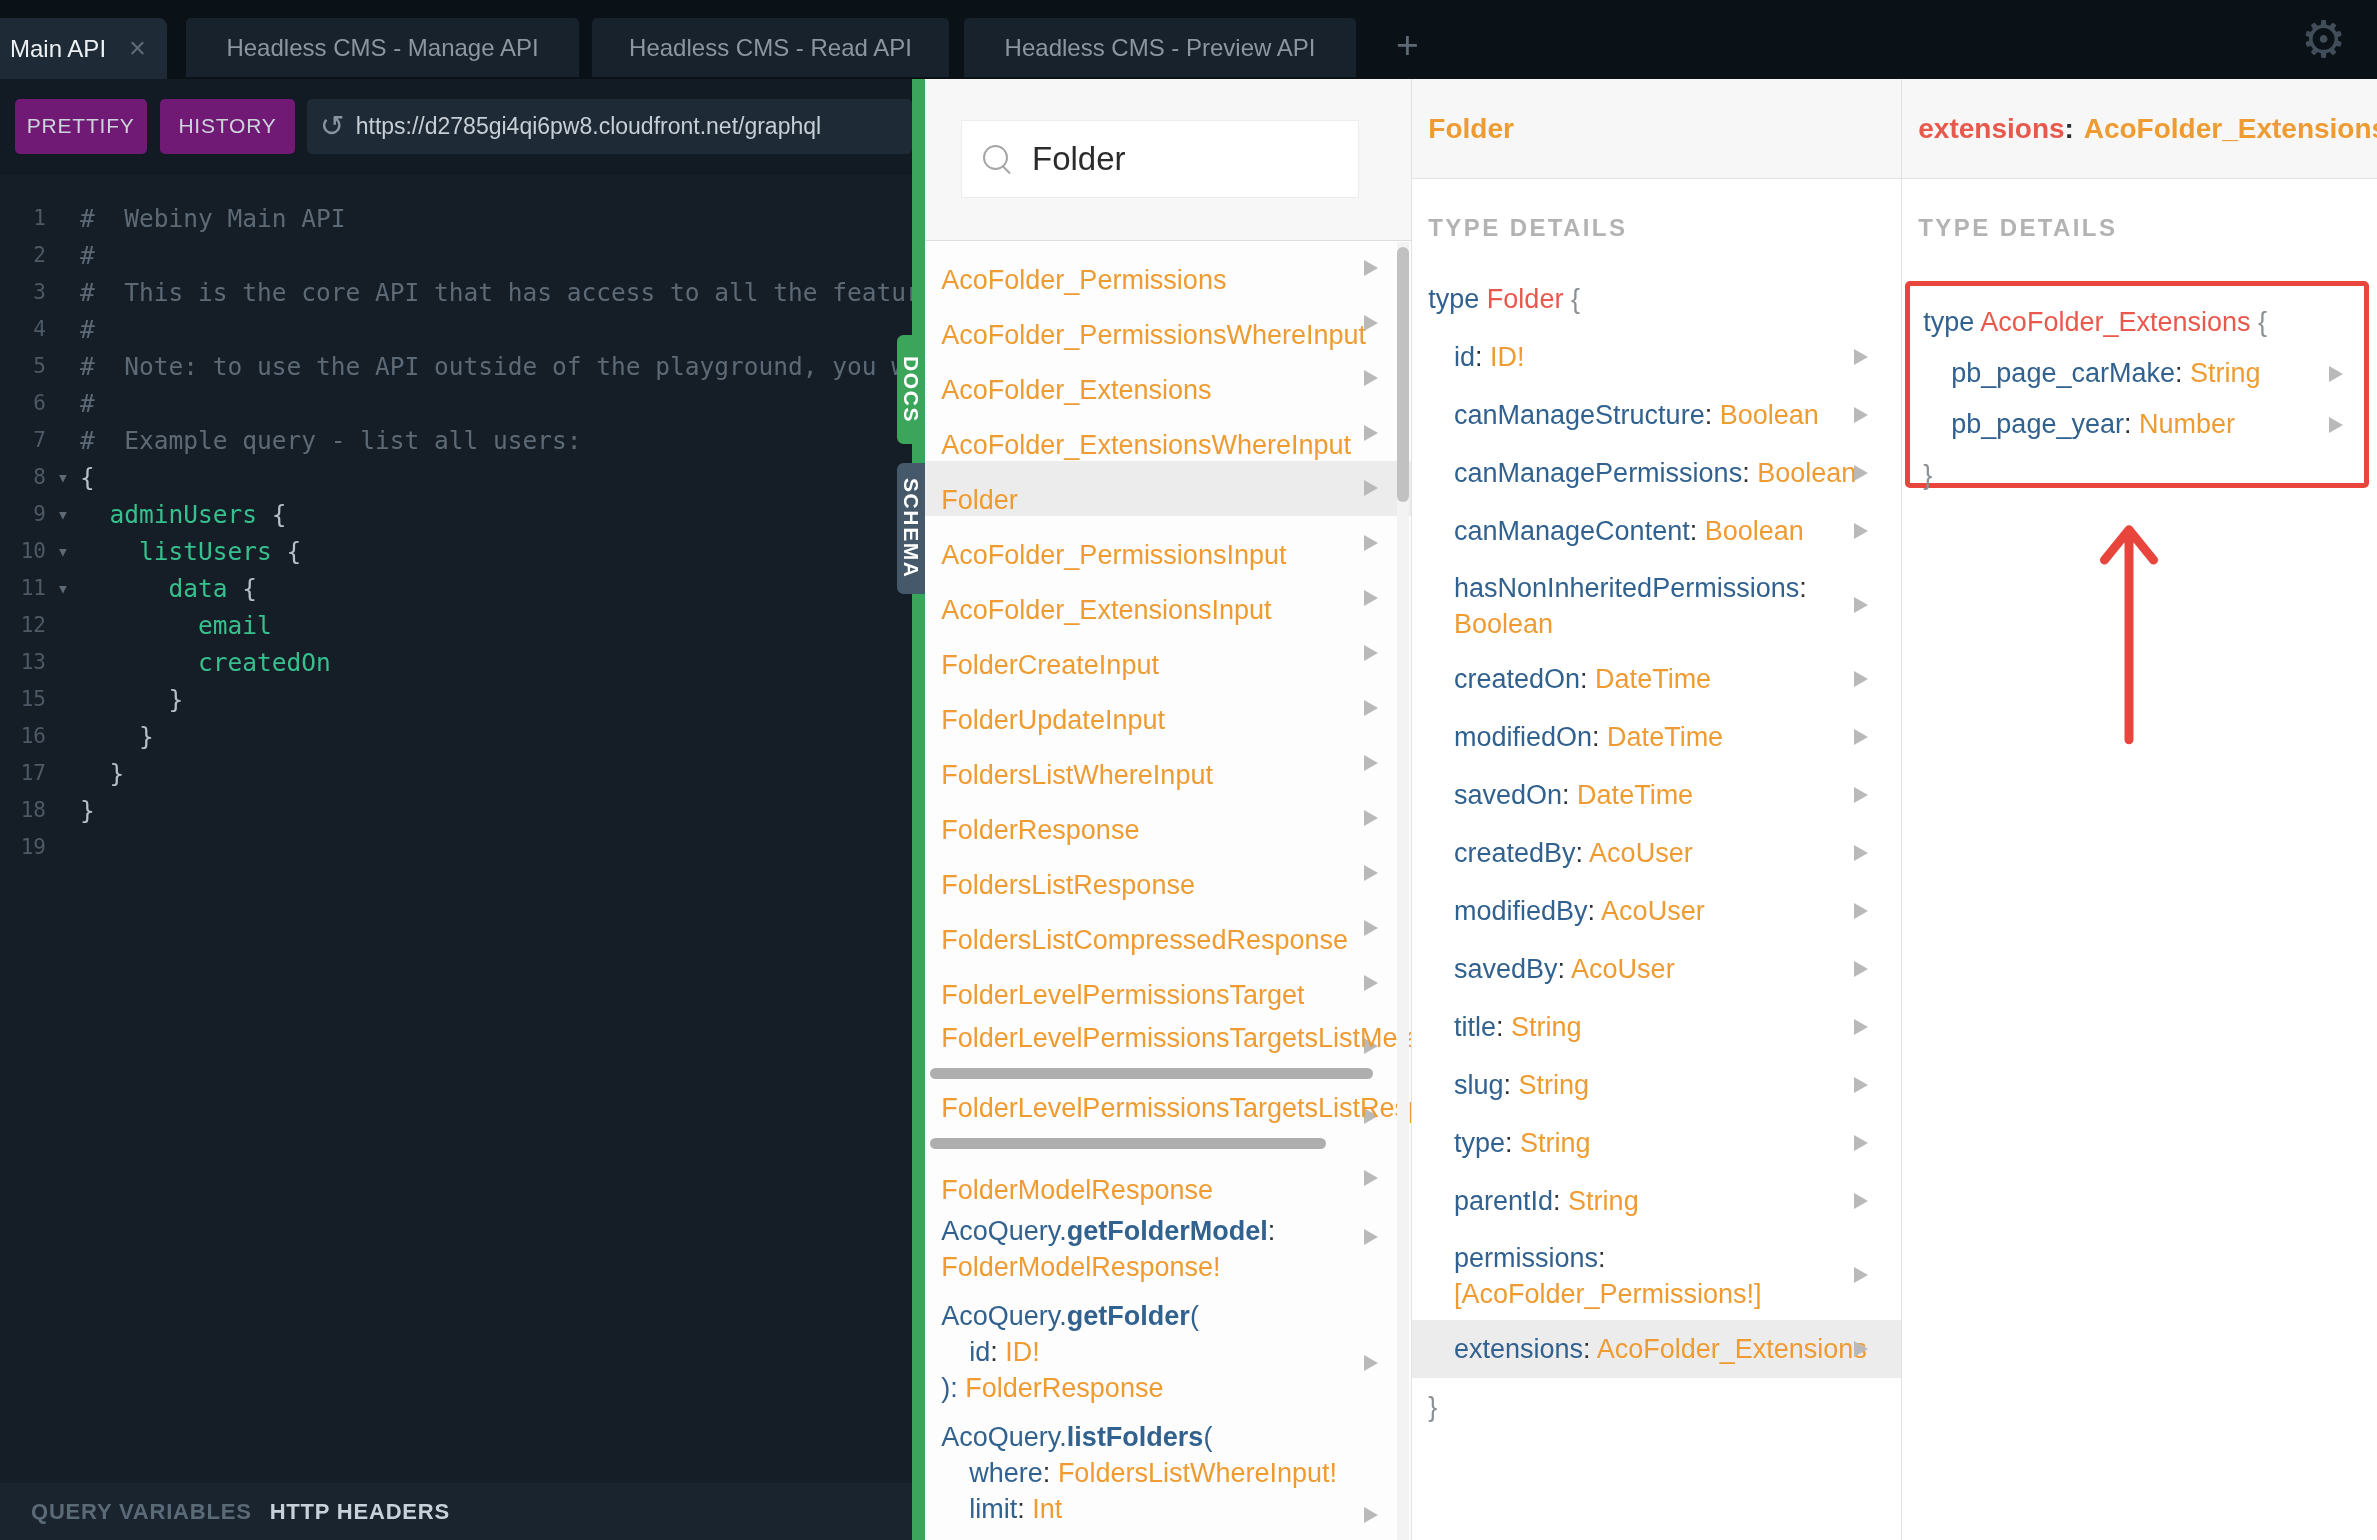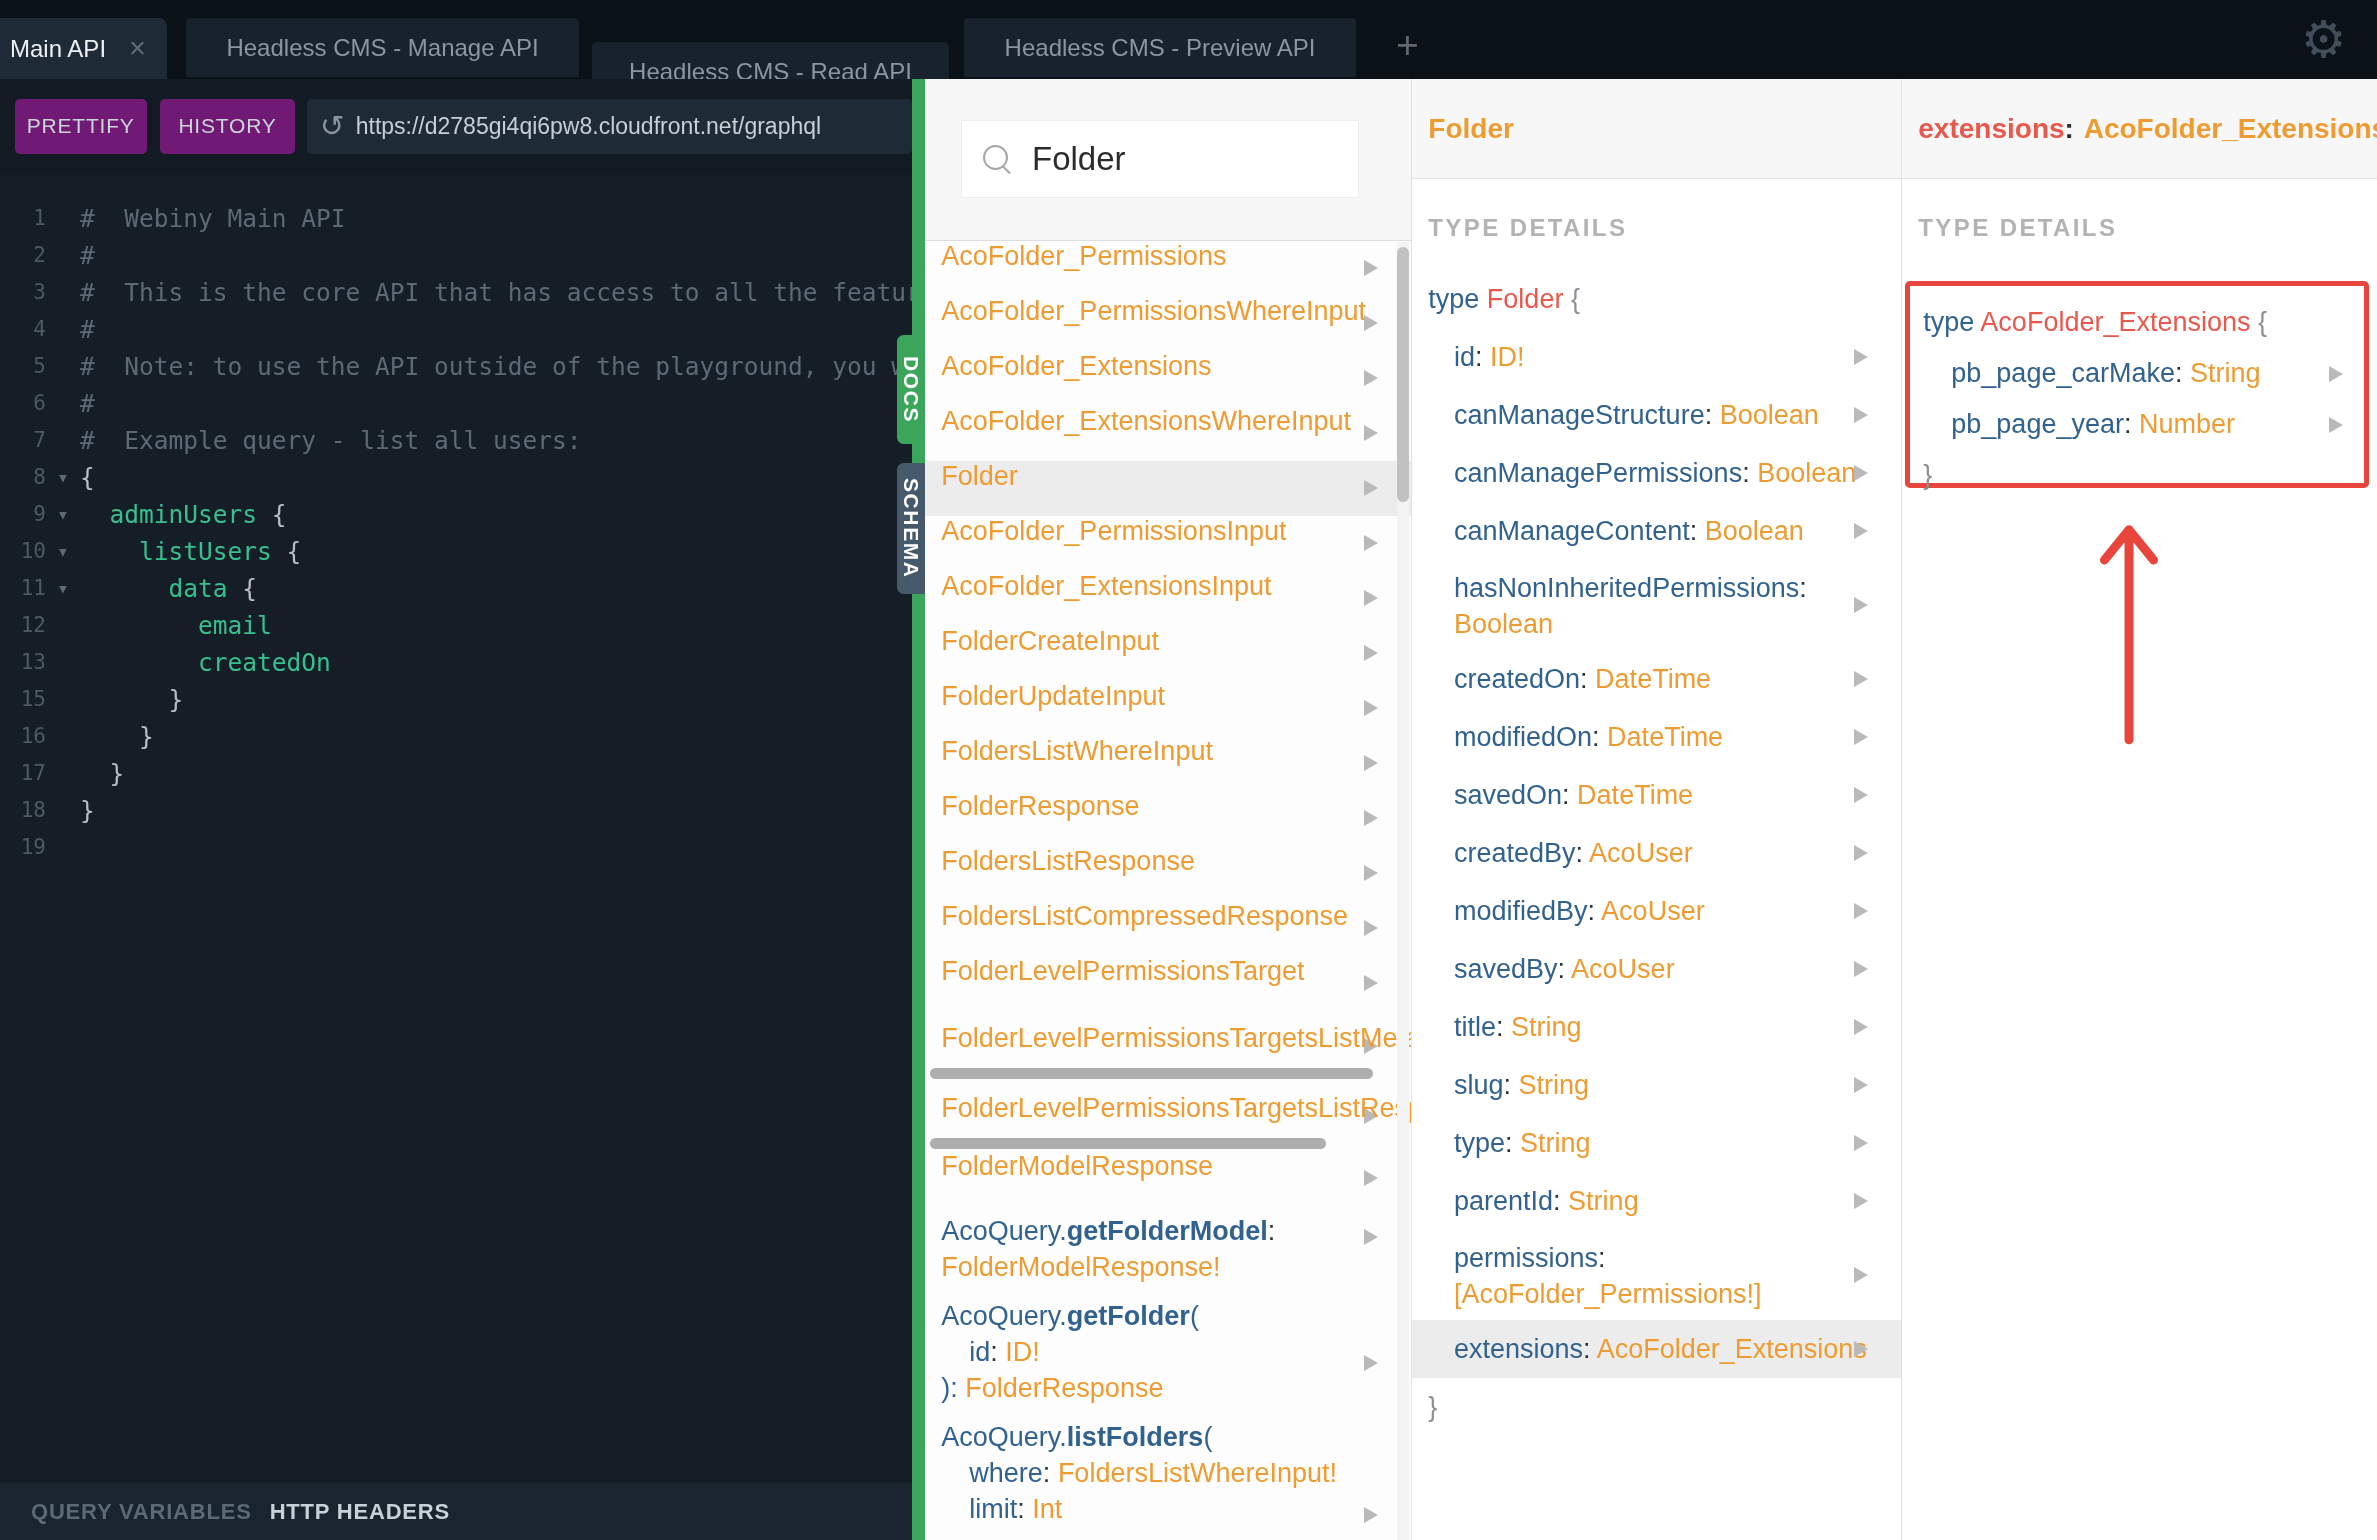--- a/index.html
+++ b/index.html
@@ -7,21 +7,21 @@
   body { position:relative; overflow:hidden; background:#ffffff;
          font-family:"Liberation Sans", sans-serif; }
 
   
   .topbar { position:absolute; left:0; top:0; width:2377px; height:79px; background:#0a1117; }
   .tab { position:absolute; top:18px; display:flex; align-items:center; font-size:24px; cursor:default; }
   .tab.active { left:0; width:167px; height:61px; background:#1e2a36; color:#eef1f4;
                 border-radius:0 8.2px 0 0; padding:0 21px 0 10px; justify-content:space-between; }
   .tab.inactive { height:59px; background:#18222c; color:#8b96a0; justify-content:center;
                   border-radius:4.9px 4.9px 0 0; }
-  .tab2 { left:186px; width:393px; } .tab3 { left:592px; width:357px;margin-top:24px; } .tab4 { left:964px; width:392px; }
+  .tab2 { left:186px; width:393px; } .tab3 { left:592px; width:357px; } .tab4 { left:964px; width:392px; }
   .tab-close { color:#5f6b77; font-size:29px; line-height:29px; }
   .tab-plus { position:absolute; left:1383px; top:18px; width:49px; height:54px; color:#5c6873;
               font-size:39px; display:flex; align-items:center; justify-content:center; }
   .gear { position:absolute; left:2294px; top:0; width:59px; height:79px; color:#414d59;
           font-size:51px; display:flex; align-items:center; justify-content:center;
           font-family:"DejaVu Sans", sans-serif; }
 
   
   .left { position:absolute; left:0; top:79px; width:912px; height:1461px; background:#151e27; overflow:hidden; }
   .toolbar { position:absolute; left:0; top:0; width:100%; height:96px; background:#121b24; }
@@ -62,21 +62,21 @@
                 border:0.8px solid #ececec; display:flex; align-items:center; }
   .mag { position:relative; width:28px; height:28px; margin-left:21px; flex:none; }
   .mag::before { content:""; position:absolute; left:0; top:0; width:21px; height:21px;
                  border:2.4px solid #a6a6a6; border-radius:50%; }
   .mag::after { content:""; position:absolute; left:20.4px; top:20.4px; width:11.4px; height:2.4px;
                 background:#a6a6a6; transform:rotate(45deg); transform-origin:0 0; }
   .search-input { border:none; outline:none; background:transparent; font-size:33px; color:#2b2b2b;
                   margin-left:21px; width:302px; font-family:inherit; }
 
   .dlist { position:absolute; left:0; top:162px; right:0; bottom:0; }
-  .ditem { position:relative; height:55px; display:flex; align-items:flex-start; padding-left:16.3px;
+  .ditem { position:relative; height:55px; display:flex; align-items:flex-end; padding-left:16.3px;
            color:#ee9b31; font-size:27px; }
   .ditem.tall { height:70px; align-items:flex-start; }
   .ditem.tall .dlabel { line-height:55px; }
   .ditem.sel { background:#ececec; }
   .dlabel { white-space:nowrap; overflow:hidden; position:relative; max-width:470px; }
   .tri { position:absolute; right:33px; top:50%; margin-top:-8.2px; width:0; height:0;
          border-left:14px solid #b9b9b9; border-top:8.2px solid transparent; border-bottom:8.2px solid transparent; }
   .hbar { position:absolute; left:4.9px; bottom:2.4px; height:10.6px; border-radius:5.7px; background:#aeaeae; }
   .hbar-a { width:443px; } .hbar-b { width:396px; }
   .vtrack { position:absolute; right:1.6px; top:163px; bottom:0; width:12.2px; background:#f3f3f3; }

